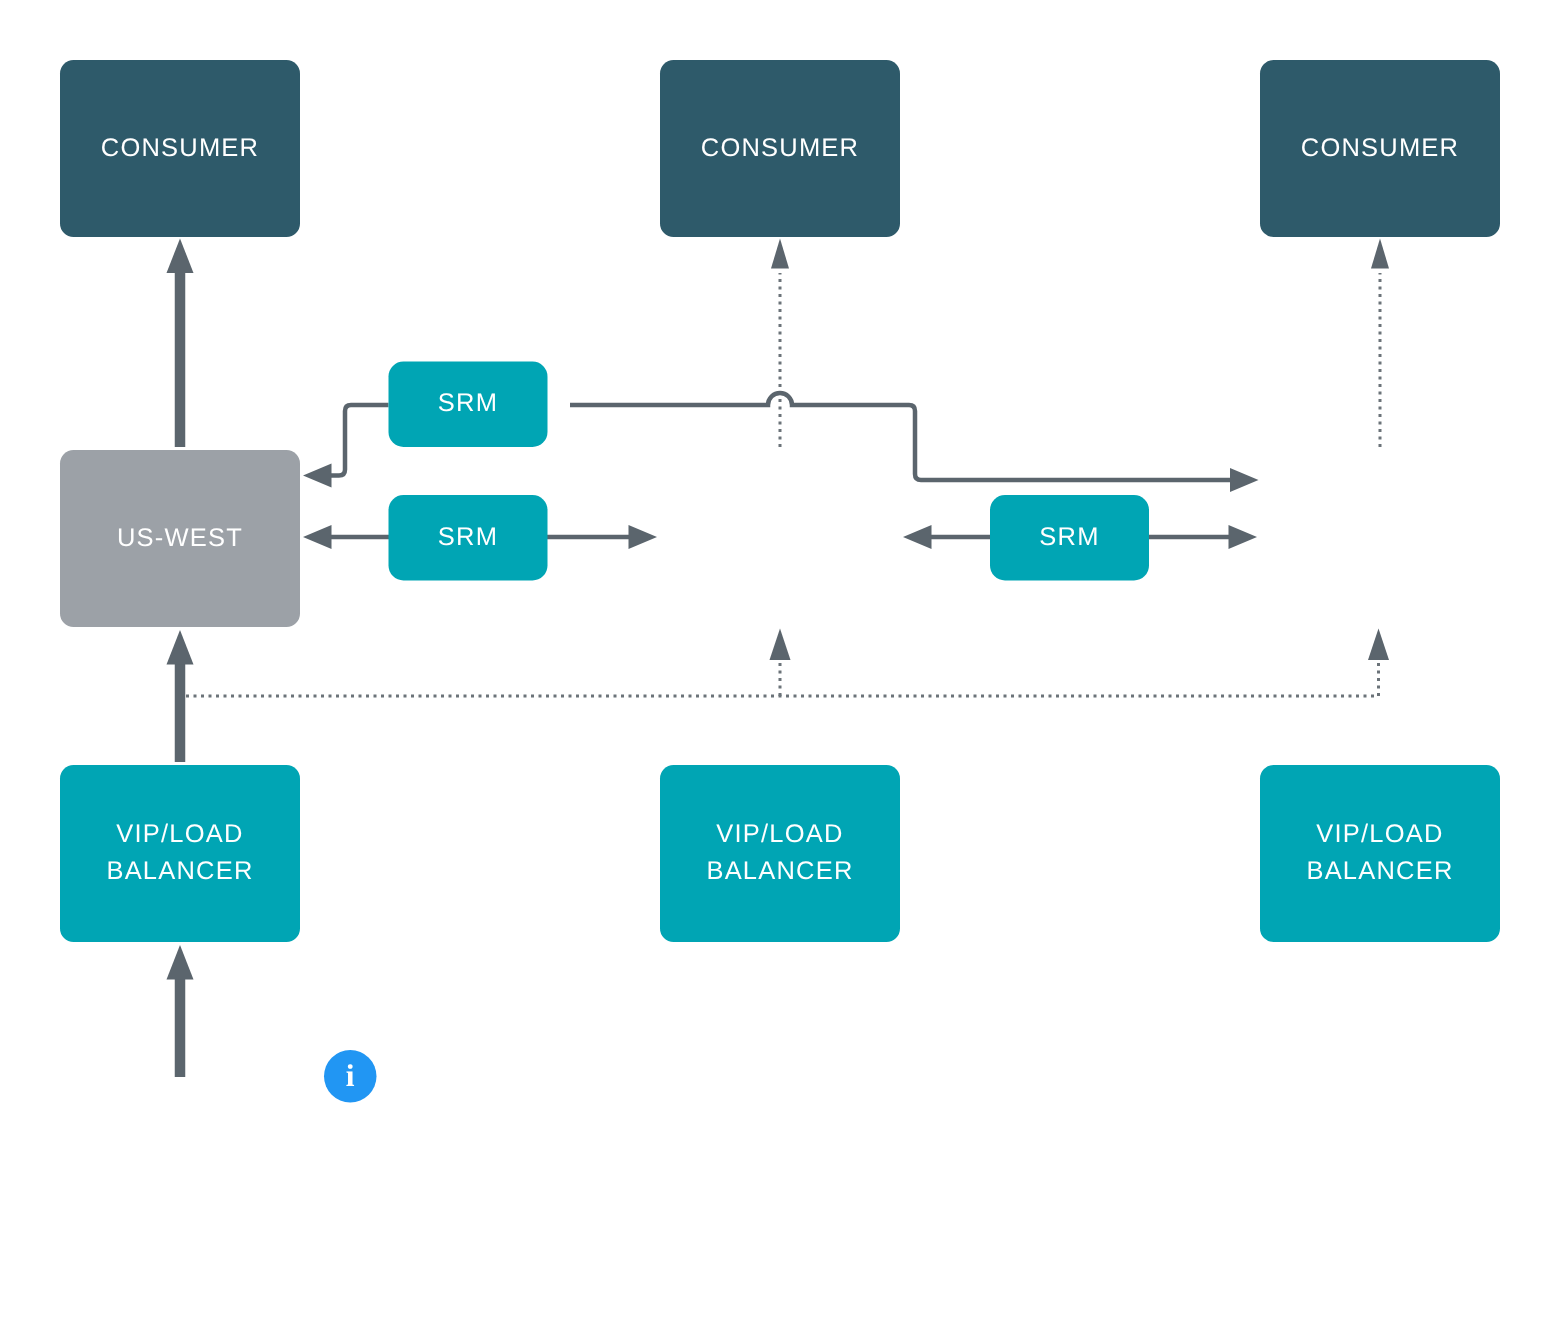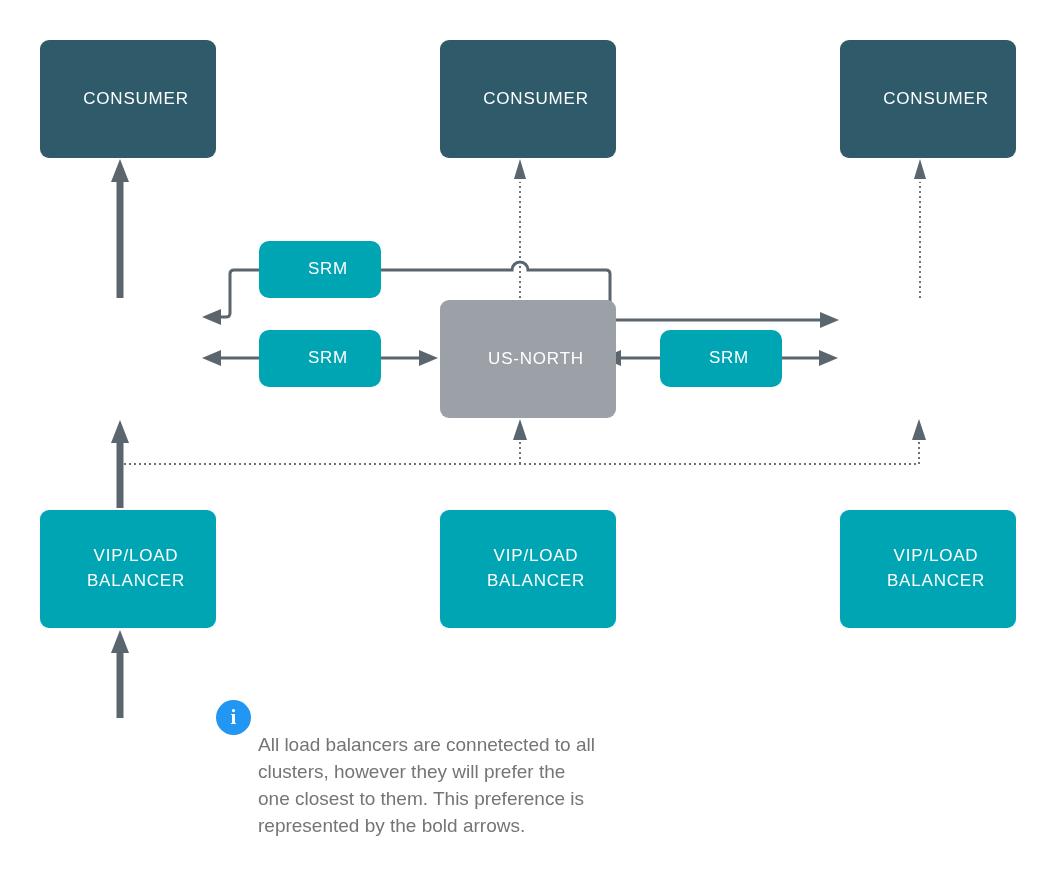--- a/index.html
+++ b/index.html
@@ -14,21 +14,20 @@
   .node{
     position:absolute;
     width:160px;height:118px;
     border-radius:9px;
     display:flex;align-items:center;justify-content:center;
     color:#ffffff;
     font-size:17px;
     letter-spacing:0.8px;
     text-align:center;
     line-height:1.45;
-    padding-left:16px;
   }
   .node span{white-space:pre-line;}
   .dark{background:#2E5A6A;}
   .gray{background:#9CA1A7;}
   .teal{background:#00A5B4;}
   .srm{width:106px;height:57px;border-radius:10px;}
   .info-icon{
     position:absolute;left:216px;top:700px;
     width:35px;height:35px;border-radius:50%;
     background:#2196F3;color:#ffffff;
@@ -107,22 +106,22 @@
   <div class="node dark" style="left:40px;top:40px;">
     <span>CONSUMER</span>
   </div>
   <div class="node dark" style="left:440px;top:40px;">
     <span>CONSUMER</span>
   </div>
   <div class="node dark" style="left:840px;top:40px;">
     <span>CONSUMER</span>
   </div>
 
-  <div class="node gray" style="left:440px;top:300px;">
-    <span>US-NORTH</span>
+  <div class="node gray" style="left:40px;top:300px;">
+    <span>US-WEST</span>
   </div>
 
   <div class="node teal srm" style="left:259px;top:241px;">
     <span>SRM</span>
   </div>
   <div class="node teal srm" style="left:259px;top:330px;">
     <span>SRM</span>
   </div>
   <div class="node teal srm" style="left:660px;top:330px;">
     <span>SRM</span>
@@ -138,18 +137,14 @@
   </div>
   <div class="node teal" style="left:840px;top:510px;">
     <span>VIP/LOAD
 BALANCER</span>
   </div>
 
 
   <div class="info-icon">
     <span>i</span>
   </div>
-  <p class="note-text">All load balancers are connetected to all
-clusters, however they will prefer the
-one closest to them. This preference is
-represented by the bold arrows.</p>
 
 </div>
 
 </body></html>

